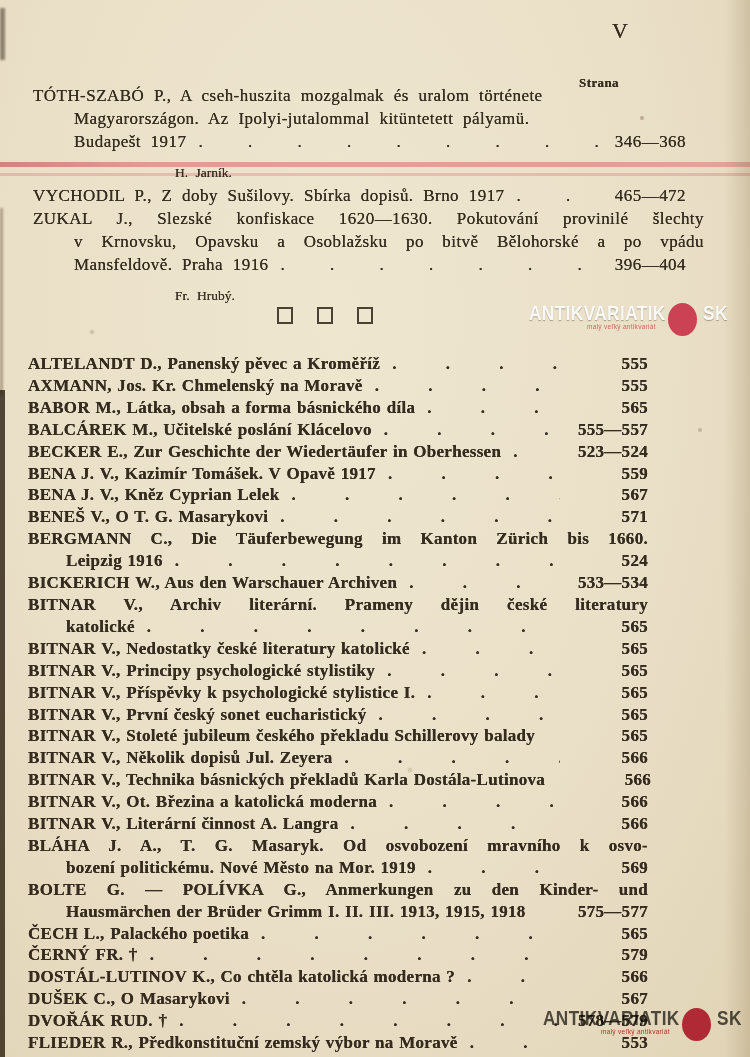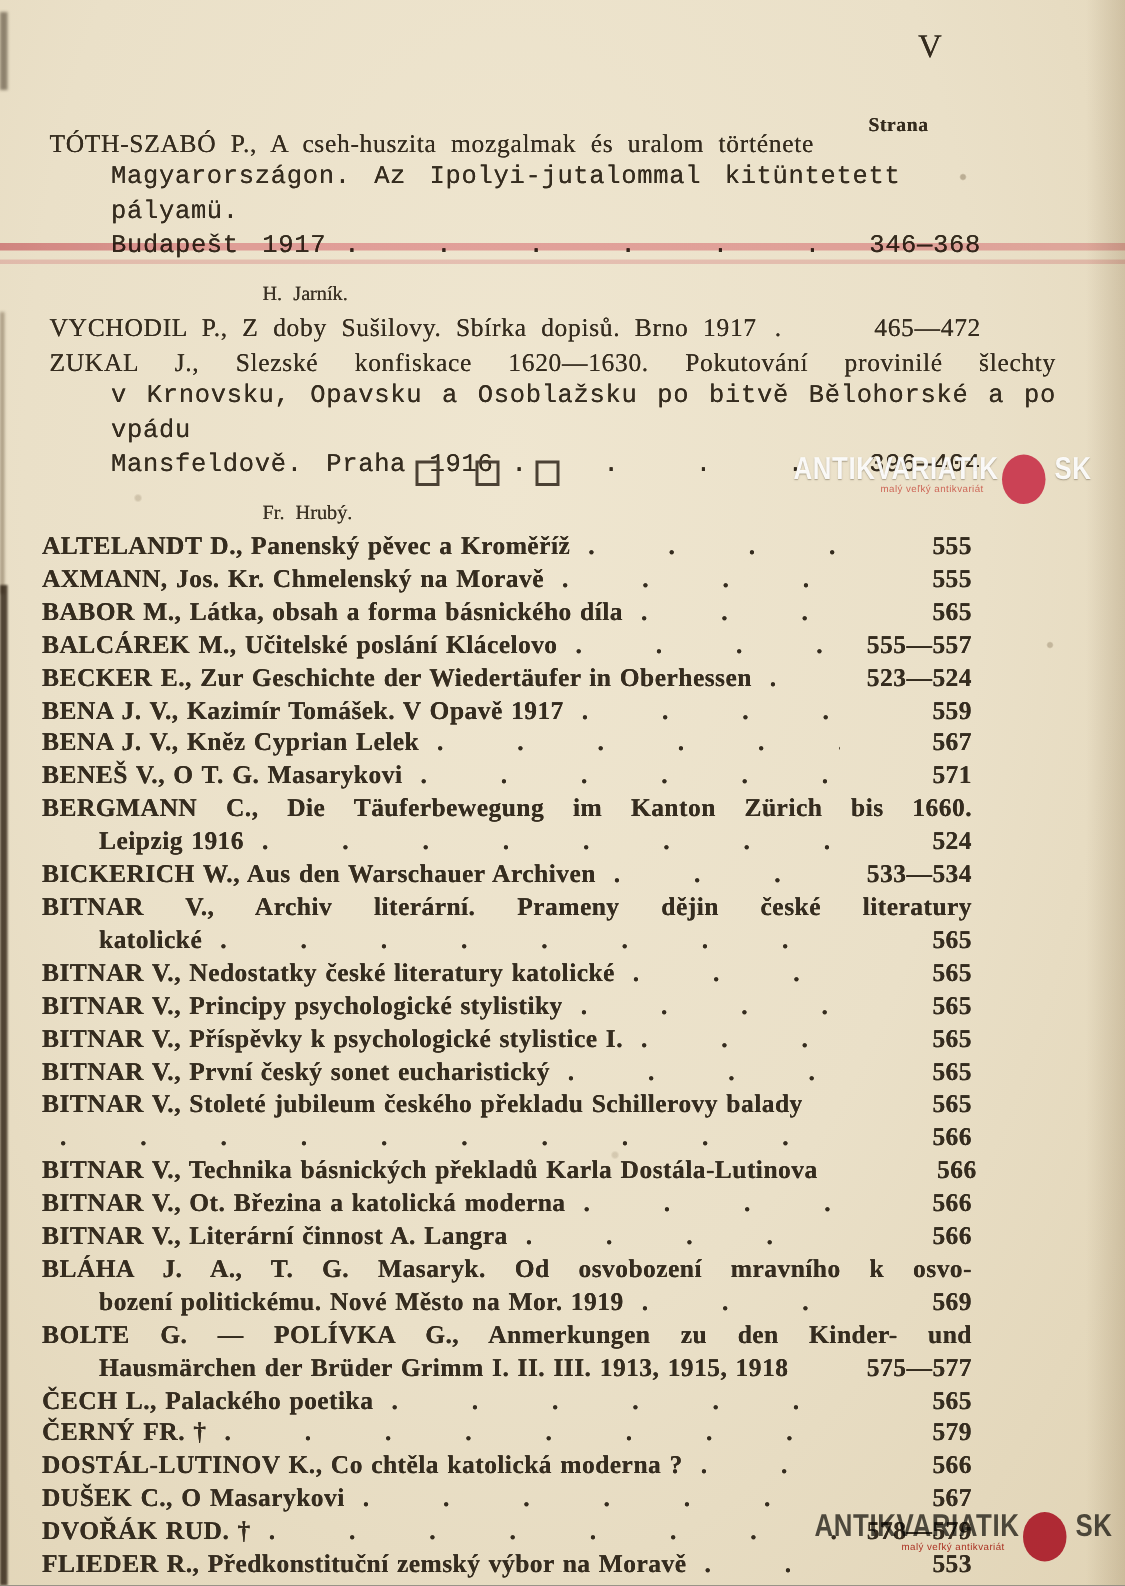--- a/index.html
+++ b/index.html
@@ -14,23 +14,23 @@
       radial-gradient(circle 2px at 92px 332px, rgba(110,90,60,.22) 0 1.5px, transparent 3px),
       radial-gradient(circle 2px at 410px 770px, rgba(110,90,60,.18) 0 1.5px, transparent 3px),
       radial-gradient(ellipse at 45% 30%, #efe6d0 0%, #eae0c8 55%, #e1d4b6 100%);
     text-shadow:0 0 .4px currentColor;
   }
   
   .pagenum{position:absolute;left:612px;top:18px;font-size:22px;letter-spacing:1px;}
   .strana{position:absolute;right:131px;top:75px;font-size:13px;font-weight:bold;letter-spacing:.4px;}
   
   .reviewed{position:absolute;top:84px;left:0;right:0;}
-  .r-line{display:flex;align-items:baseline;line-height:23px;padding-left:33px;padding-right:96px;}
+  .r-line{display:flex;align-items:baseline;line-height:23px;padding-left:33px;padding-right:64px;}
   .reviewed .r-line:not(.fill){word-spacing:5px;letter-spacing:.45px;}
-  .r-line.cont{padding-left:74px;font-family:Liberation Mono, monospace;}
+  .r-line.cont{padding-left:74px;}
   .r-line.fill{display:block;text-align:justify;text-align-last:justify;padding-right:46px;word-spacing:2px;letter-spacing:.45px;}
   .rev{font-size:13.5px;line-height:15px;padding-left:175px;margin:12px 0 4px;word-spacing:4px;color:#3b3225;}
   
   .pink1{position:absolute;left:0;top:162px;height:5px;width:750px;
     background:linear-gradient(to right,#dd7d8c 0,#ee9dab 150px,#efa3b0 600px,#f2b3be 750px);
     opacity:.8;mix-blend-mode:multiply;}
   .pink2{position:absolute;left:0;top:173px;height:3px;width:750px;background:#eeb3bd;opacity:.55;mix-blend-mode:multiply;}
   
   .divider{position:absolute;left:277px;top:307px;display:flex;}
   .sq{width:12px;height:13px;border:2px solid #4b4134;margin-right:24px;background:transparent;}
@@ -230,20 +230,21 @@
       </div>
       <div class="entry">
         <div class="i-line">
           <span class="txt">BITNAR V., Stoleté jubileum českého překladu Schillerovy balady</span>
           <span class="leader"></span>
           <span class="pg">565</span>
         </div>
       </div>
       <div class="entry">
         <div class="i-line">
+          <span class="txt">BITNAR V., Několik dopisů Jul. Zeyera</span>
           <span class="leader">. . . . . . . . . . . . . . . . . . . . . . . . . . . . . . . . . . . . . . . .</span>
           <span class="pg">566</span>
         </div>
       </div>
       <div class="entry">
         <div class="i-line">
           <span class="txt">BITNAR V., Technika básnických překladů Karla Dostála-Lutinova</span>
           <span class="leader"></span>
           <span class="pg">566</span>
         </div>

